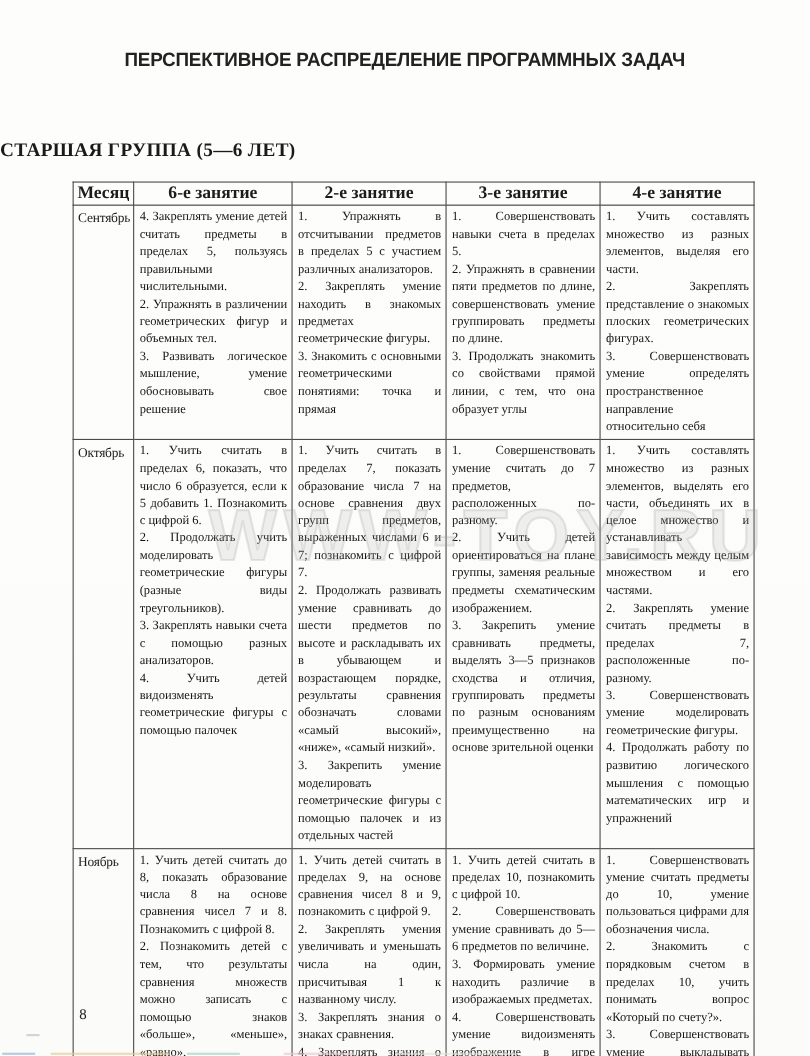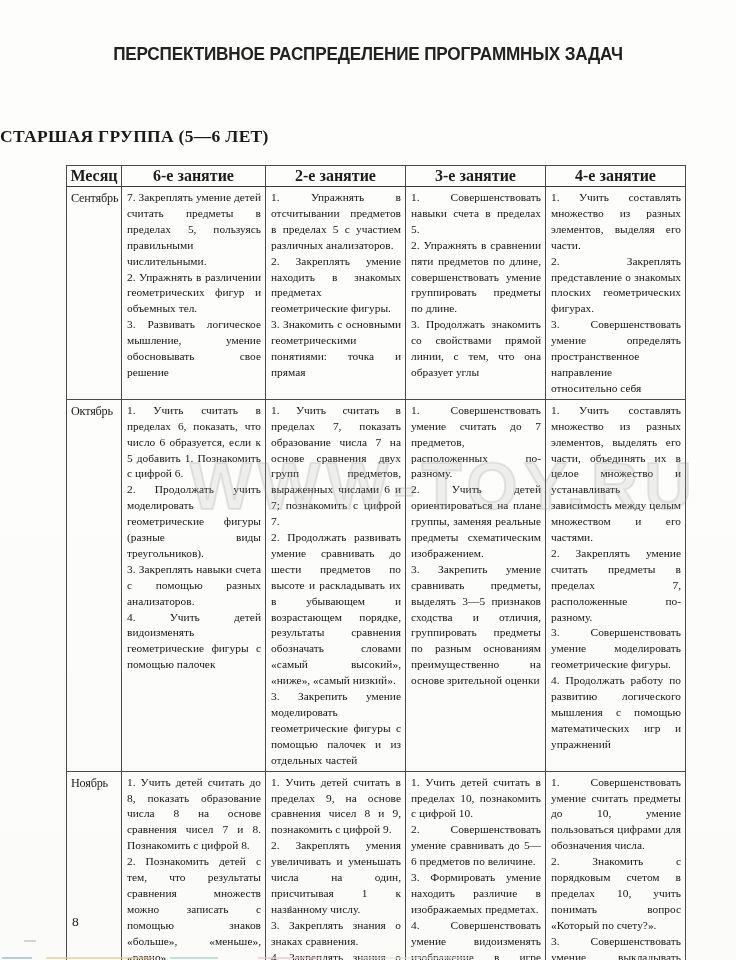--- a/index.html
+++ b/index.html
@@ -153,21 +153,21 @@
         <th>Месяц</th>
         <th>6-е занятие</th>
         <th>2-е занятие</th>
         <th>3-е занятие</th>
         <th>4-е занятие</th>
       </tr>
     </thead>
     <tbody>
       <tr class="row-sep">
         <td class="month">Сентябрь</td>
-        <td class="lesson">7. Закреплять умение детей считать предметы в пределах 5, пользуясь правильными числительными.
+        <td class="lesson">4. Закреплять умение детей считать предметы в пределах 5, пользуясь правильными числительными.
 2. Упражнять в различении геометрических фигур и объемных тел.
 3. Развивать логическое мышление, умение обосновывать свое решение</td>
         <td class="lesson">1. Упражнять в отсчитывании предметов в пределах 5 с участием различных анализаторов.
 2. Закреплять умение находить в знакомых предметах геометрические фигуры.
 3. Знакомить с основными геометрическими понятиями: точка и прямая</td>
         <td class="lesson">1. Совершенствовать навыки счета в пределах 5.
 2. Упражнять в сравнении пяти предметов по длине, совершенствовать умение группировать предметы по длине.
 3. Продолжать знакомить со свойствами прямой линии, с тем, что она образует углы</td>
         <td class="lesson">1. Учить составлять множество из разных элементов, выделяя его части.
 2. Закреплять представление о знакомых плоских геометрических фигурах.

